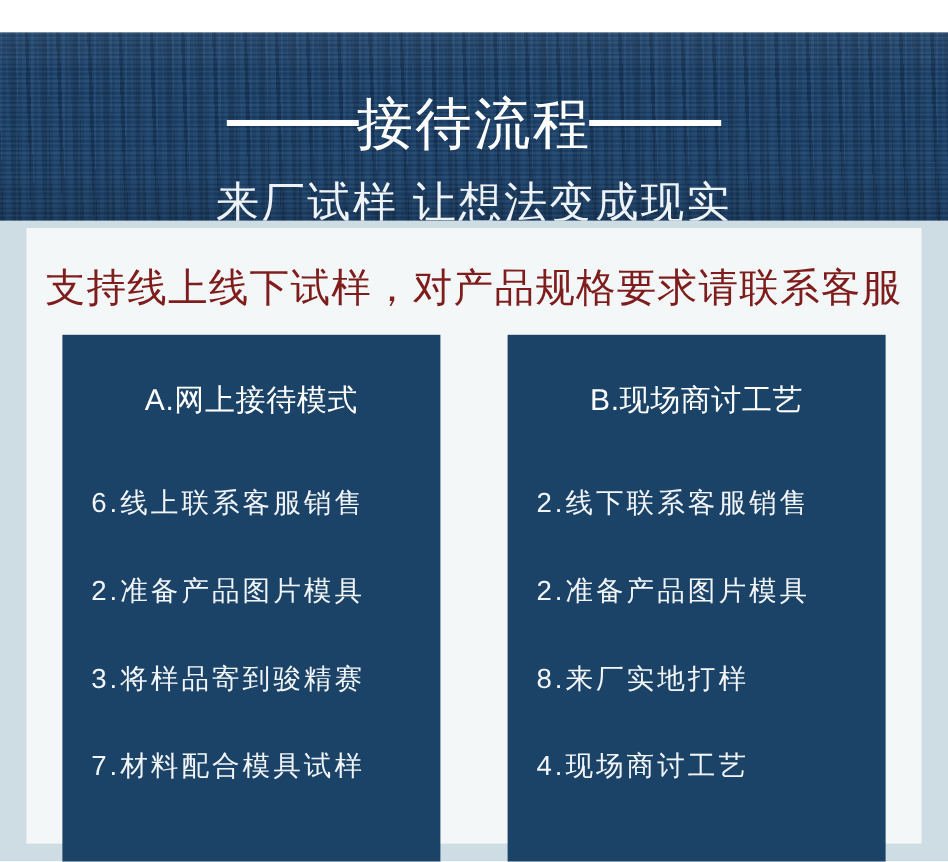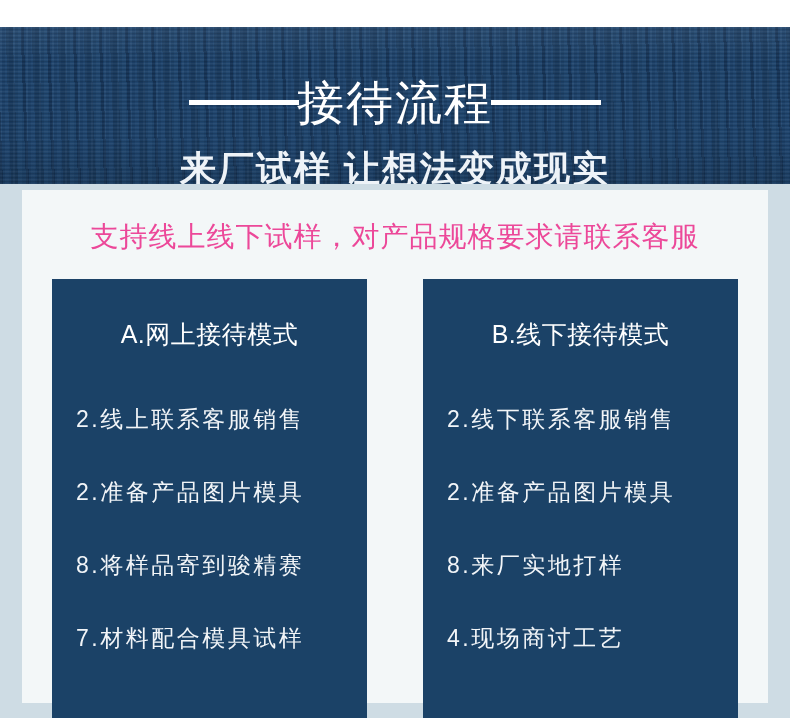--- a/index.html
+++ b/index.html
@@ -104,21 +104,21 @@
   .banner-sub {
     position:absolute;
     left:0; top:124px;
     width:790px;
     text-align:center;
     font-size:36px;
     line-height:1;
     color:#eef3f8;
     letter-spacing:2px;
     white-space:nowrap;
-    font-weight:700;
+    font-weight:400;
   }
 
   
   .outer-panel {
     position:absolute;
     left:0; top:184px;
     width:790px; height:534px;
     background:#cedce4;
   }
   .inner-panel {
@@ -126,23 +126,23 @@
     left:22px; top:190px;
     width:746px; height:513px;
     background:#f3f7f8;
   }
 
   .lead {
     position:absolute;
     left:22px; top:219px;
     width:746px;
     text-align:center;
-    font-size:28px;
+    font-size:33px;
     line-height:1.25;
-    color:#ec4899;
+    color:#7f1d1d;
     letter-spacing:1px;
     white-space:nowrap;
   }
 
   
   .card {
     position:absolute;
     top:279px;
     width:315px; height:470px;
     background:#1b4267;
@@ -200,29 +200,29 @@
   </div>
 
   <div class="outer-panel"></div>
   <div class="inner-panel"></div>
 
   <div class="lead">支持线上线下试样，对产品规格要求请联系客服</div>
 
   <div class="card a">
     <div class="card-title">A.网上接待模式</div>
     <ul class="card-list">
-      <li>2.线上联系客服销售</li>
+      <li>6.线上联系客服销售</li>
       <li>2.准备产品图片模具</li>
-      <li>8.将样品寄到骏精赛</li>
+      <li>3.将样品寄到骏精赛</li>
       <li>7.材料配合模具试样</li>
     </ul>
   </div>
 
   <div class="card b">
-    <div class="card-title">B.线下接待模式</div>
+    <div class="card-title">B.现场商讨工艺</div>
     <ul class="card-list">
       <li>2.线下联系客服销售</li>
       <li>2.准备产品图片模具</li>
       <li>8.来厂实地打样</li>
       <li>4.现场商讨工艺</li>
     </ul>
   </div>
 
 </div>
 

